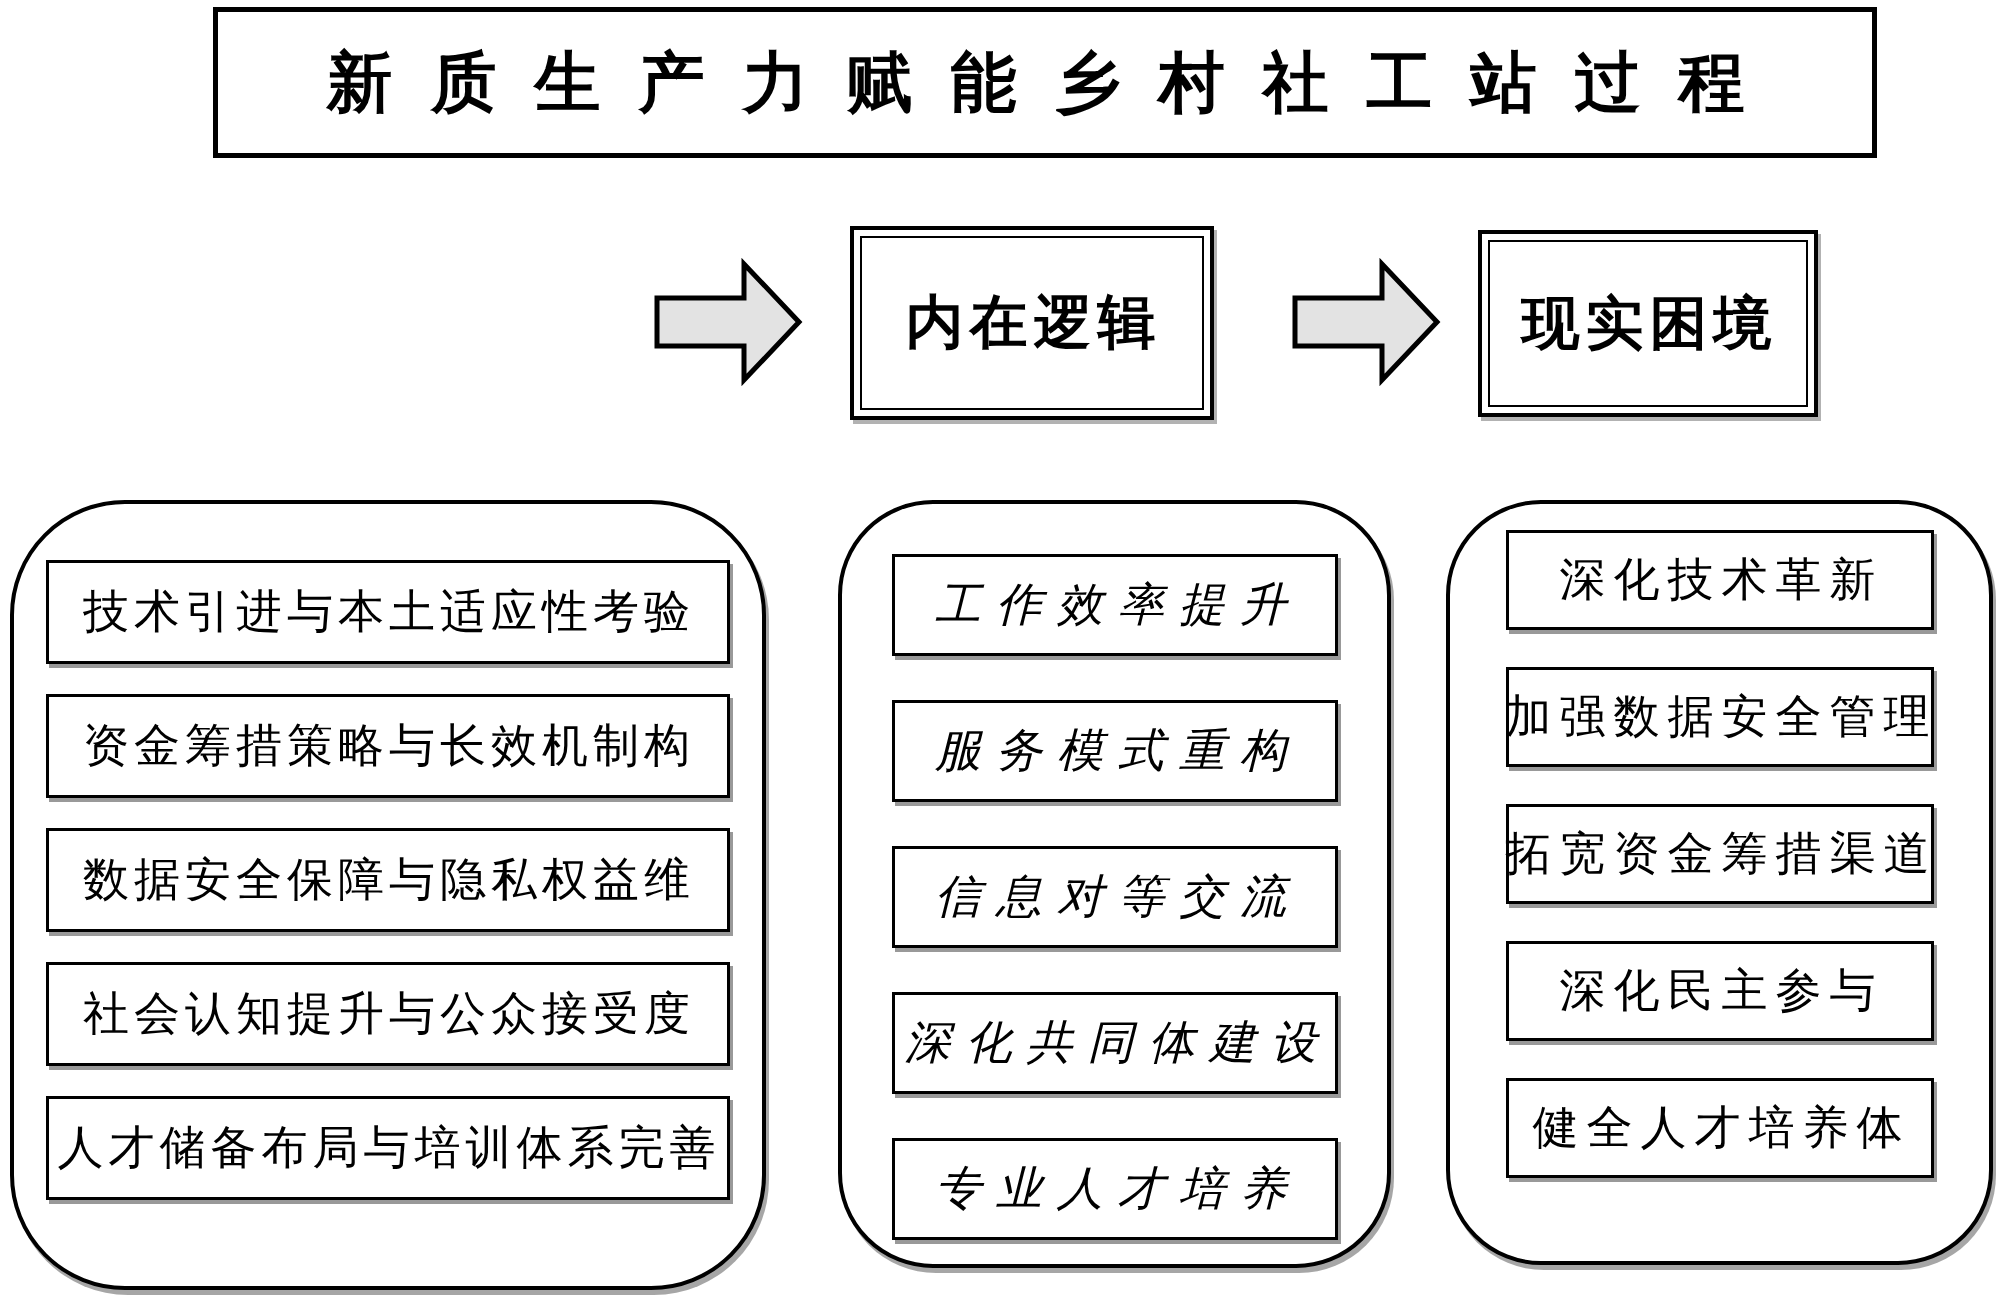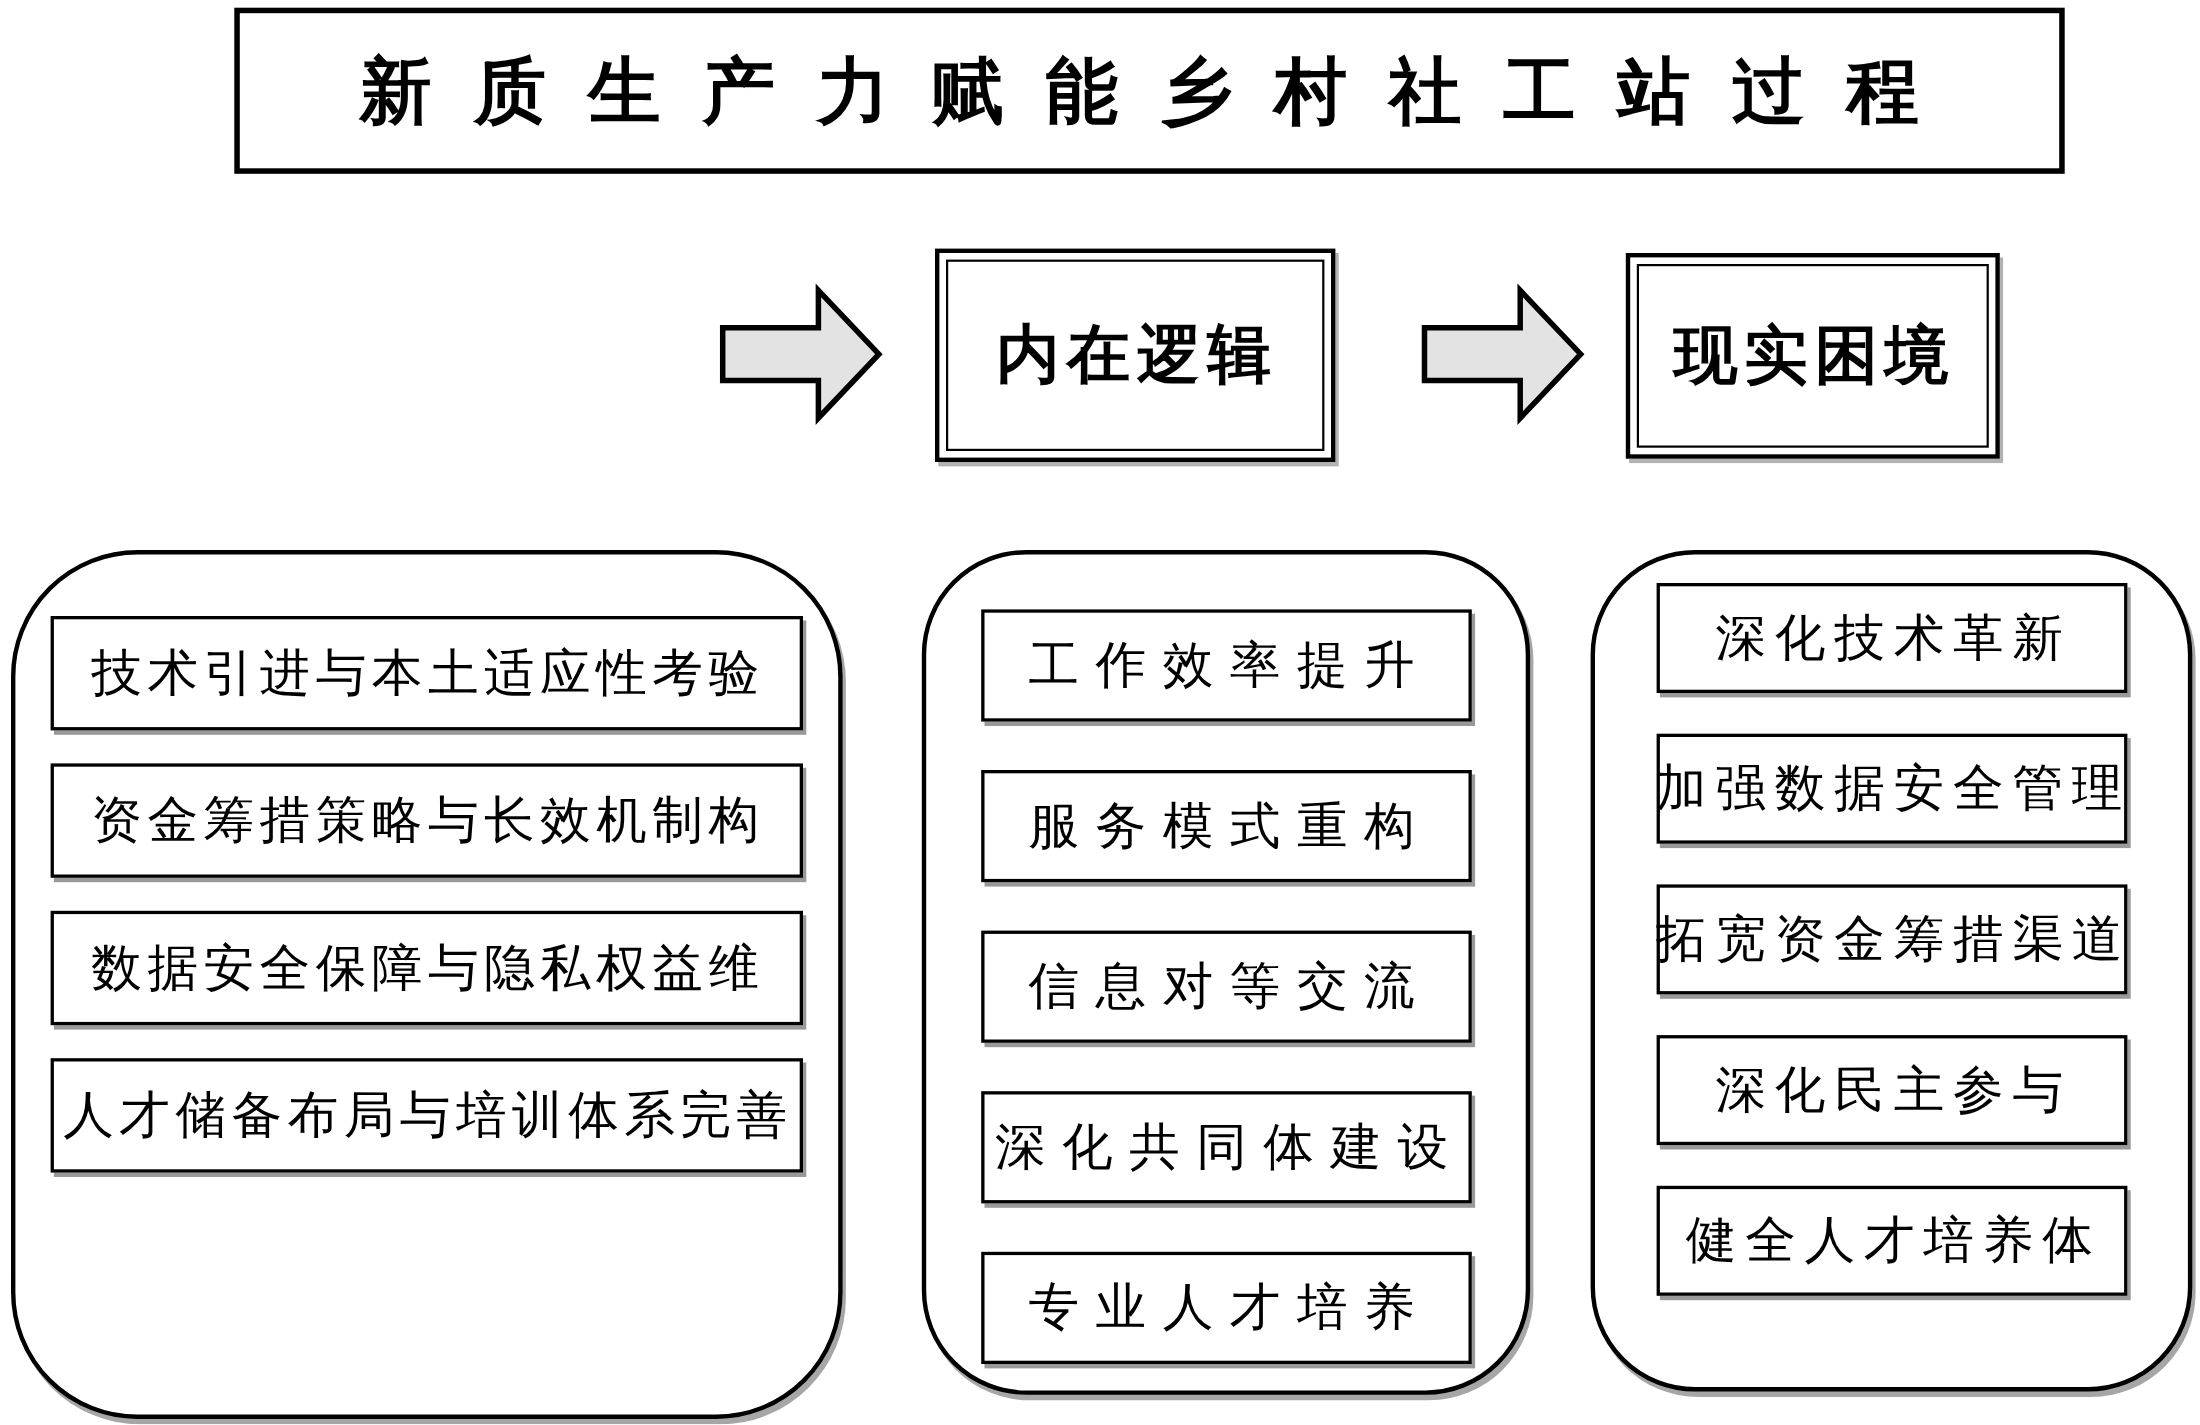--- a/index.html
+++ b/index.html
@@ -79,21 +79,21 @@
   .item {
     background: #fff;
     border: 3px solid #000;
     box-shadow: 3px 4px 0 rgba(0,0,0,0.40);
     display: flex; align-items: center; justify-content: center;
     flex: 0 0 auto;
   }
   .item span { white-space: nowrap; }
   .p1 .item { width: 684px; height: 104px; }
   .p1 .item span { font-size: 46px; letter-spacing: 5px; text-indent: 2px; }
-  .p2 .item { width: 446px; height: 102px; }
+  .p2 .item { width: 446px; height: 102px; font-style: italic; }
   .p2 .item span { font-size: 46px; letter-spacing: 15px; text-indent: 7px; }
   .p3 .item { width: 428px; height: 100px; }
   .p3 .item span { font-size: 46px; letter-spacing: 8px; text-indent: 4px; }
 </style>
 </head>
 <body>
 
 <div class="stage">
 
   <div class="title-box">
@@ -125,20 +125,23 @@
     <div class="item">
       <span>技术引进与本土适应性考验</span>
     </div>
     <div class="item">
       <span>资金筹措策略与长效机制构</span>
     </div>
     <div class="item">
       <span>数据安全保障与隐私权益维</span>
     </div>
     <div class="item">
+      <span>社会认知提升与公众接受度</span>
+    </div>
+    <div class="item">
       <span>人才储备布局与培训体系完善</span>
     </div>
   </div>
 
   <div class="panel p2">
     <div class="item">
       <span>工作效率提升</span>
     </div>
     <div class="item">
       <span>服务模式重构</span>

